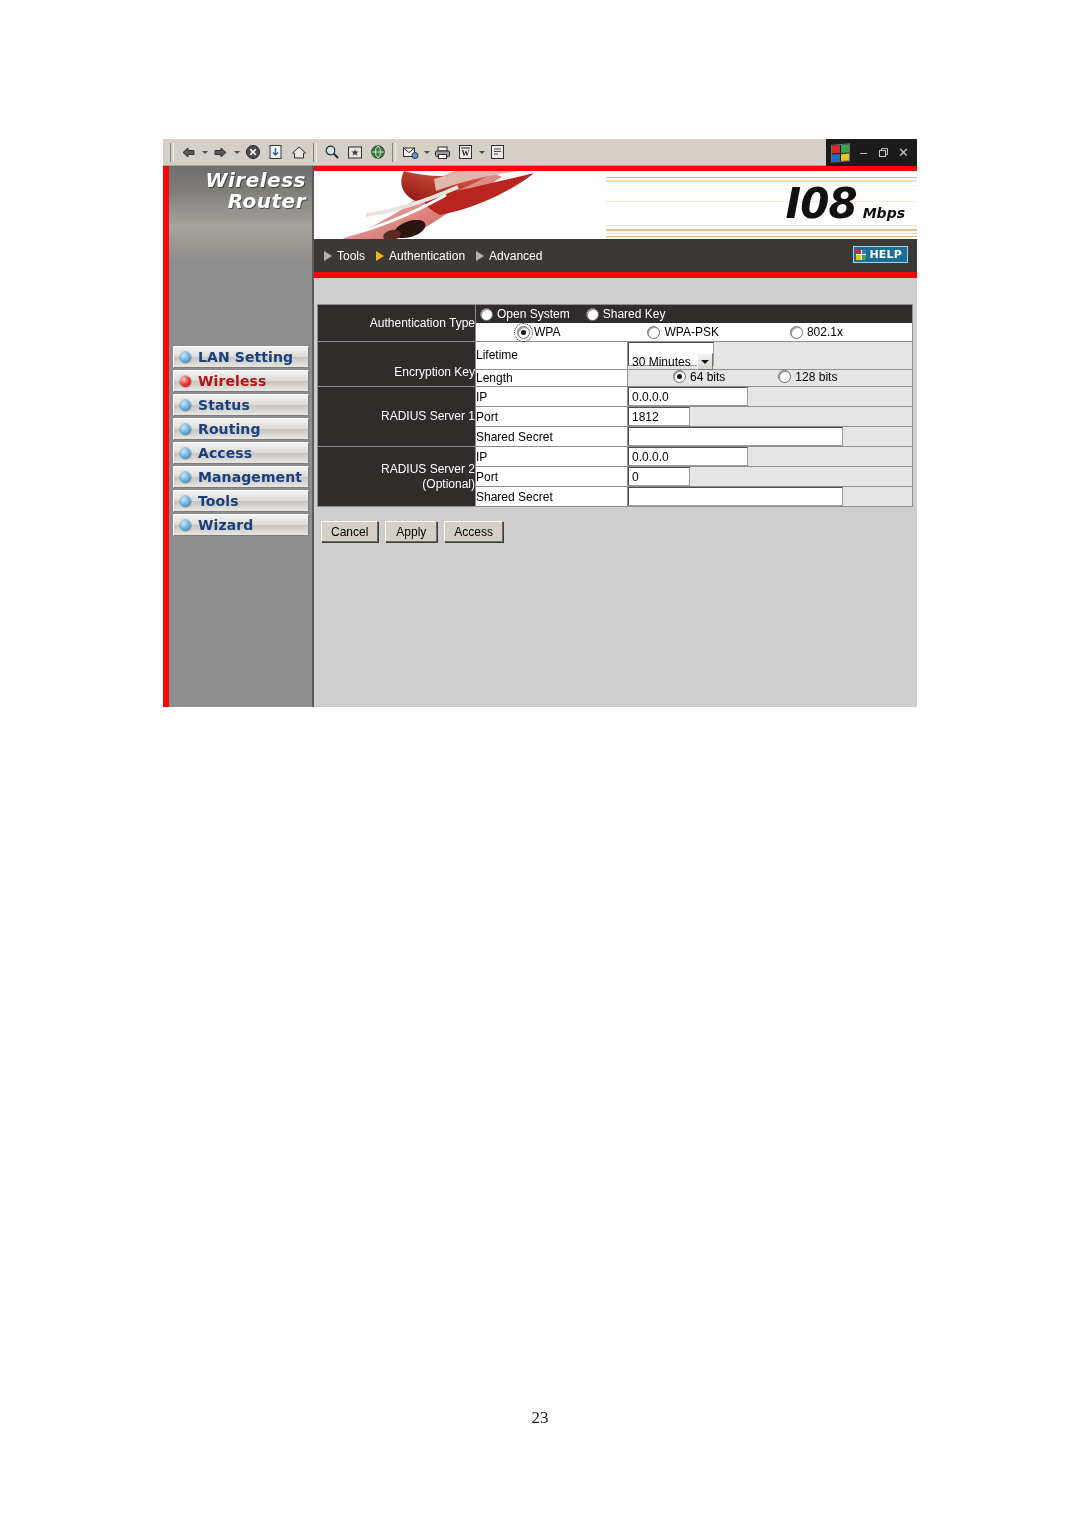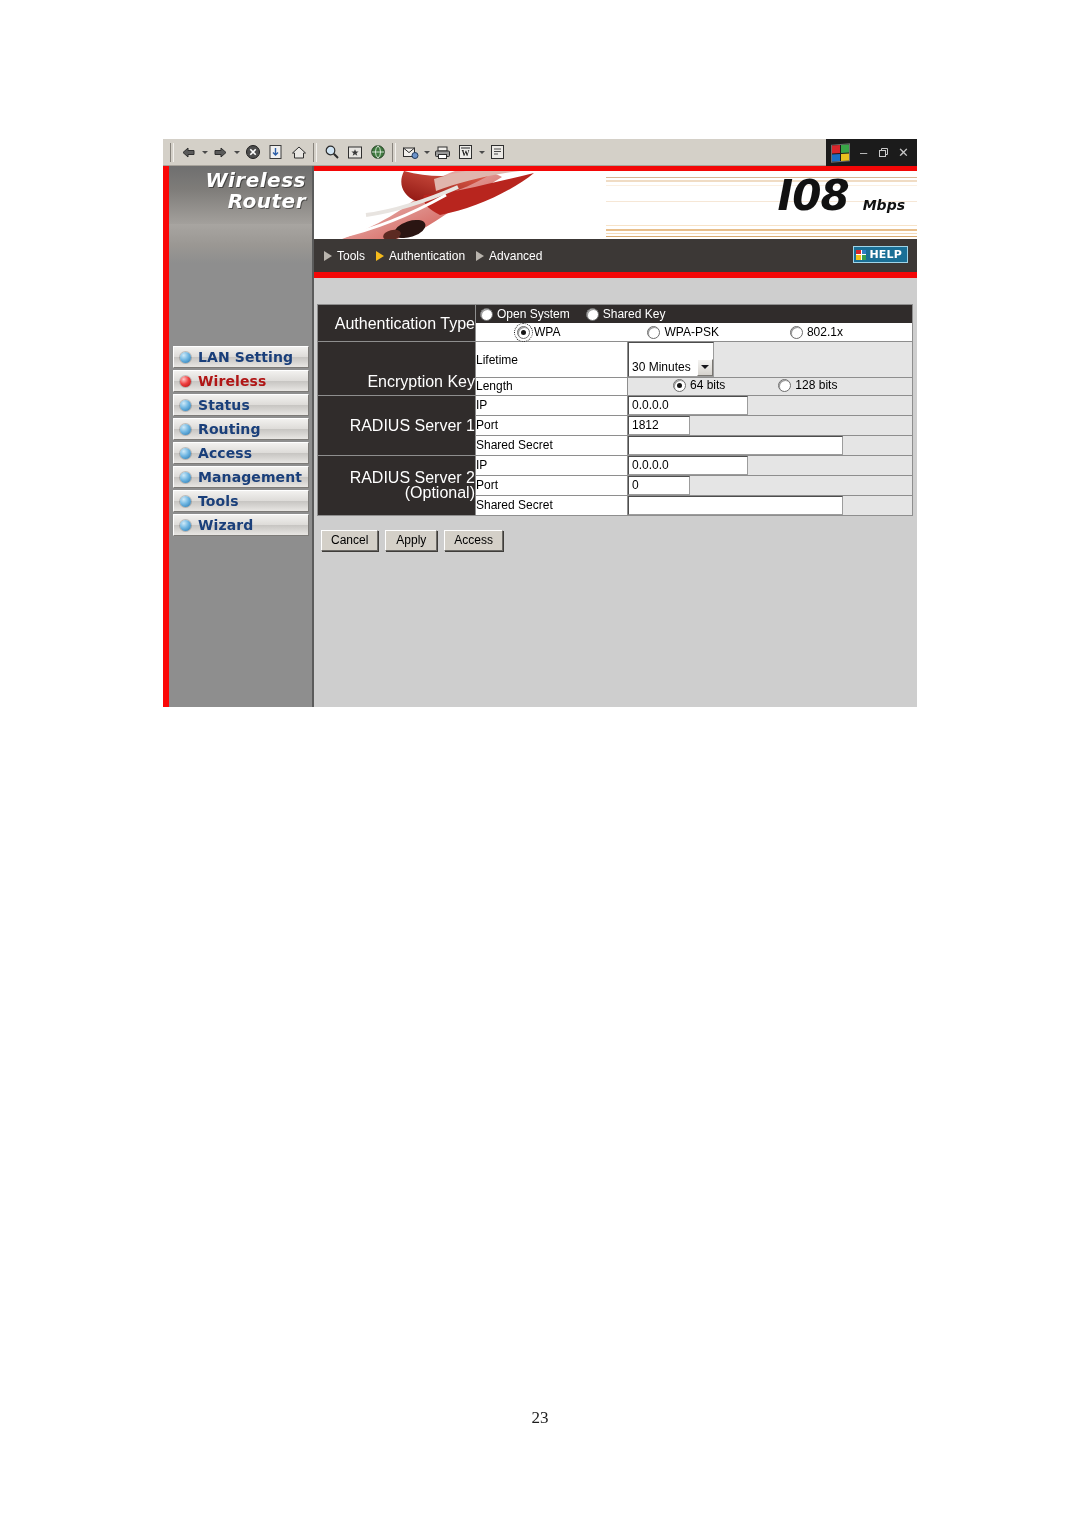--- a/index.html
+++ b/index.html
@@ -217,24 +217,24 @@
     left: 150px; right: 0; top: 0; bottom: 0;
   }
   .bl {
     position: absolute;
     left: 0; right: 0;
     height: 1px;
   }
   #logo108 {
     position: absolute;
     right: 12px;
-    top: 4px;
+    top: 12px;
     display: flex;
     align-items: baseline;
-    gap: 14px;
+    gap: 6px;
   }
   #logo-num {
     font-family: "DejaVu Sans", sans-serif;
     font-weight: bold;
     font-style: italic;
     font-size: 42px;
     line-height: 42px;
     color: #111111;
     letter-spacing: -1px;
   }
@@ -327,21 +327,21 @@
   table#auth-table td {
     border: 1px solid #8e8e8e;
     padding: 0;
     vertical-align: middle;
   }
   td.hdr {
     background: #302c2b;
     color: #ffffff;
     text-align: right;
     padding: 3px 7px 3px 4px;
-    font-size: 16px;
+    font-size: 12px;
     line-height: 15px;
     width: 158px;
   }
   td.hdr .sub { display: block; }
   td.fld {
     background: #ffffff;
     color: #000000;
     padding: 3px 6px;
     font-size: 12px;
     white-space: nowrap;
@@ -409,21 +409,21 @@
   .txt.port { width: 62px; }
   .txt.secret { width: 215px; }
 
   .sel {
     display: inline-flex;
     align-items: center;
     background: #ffffff;
     border: 1px solid #9c9c9c;
     border-top-color: #4d4d4d;
     border-left-color: #4d4d4d;
-    height: 35px;
+    height: 24px;
     box-sizing: border-box;
     padding: 15px 0 0 3px;
     cursor: pointer;
   }
   .sel .sel-val {
     font-size: 12px;
     color: #000;
     padding-right: 6px;
     white-space: nowrap;
   }

